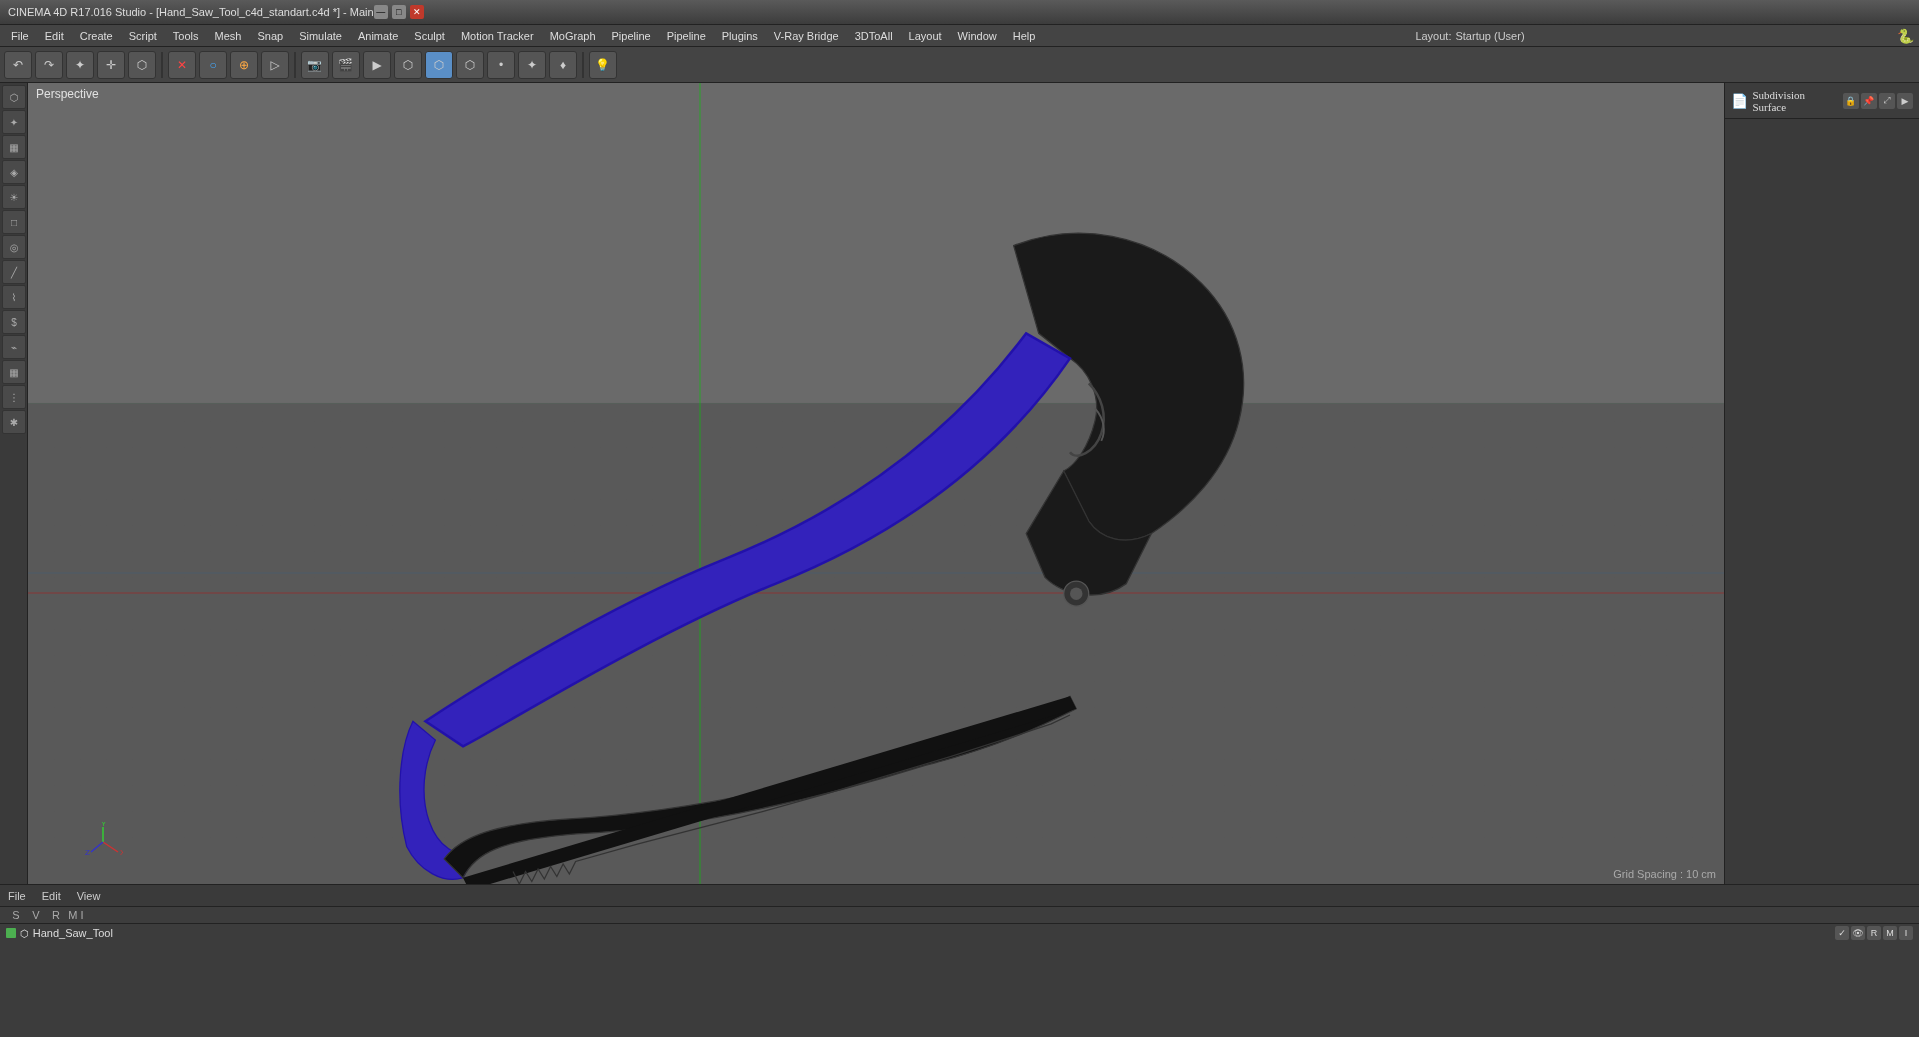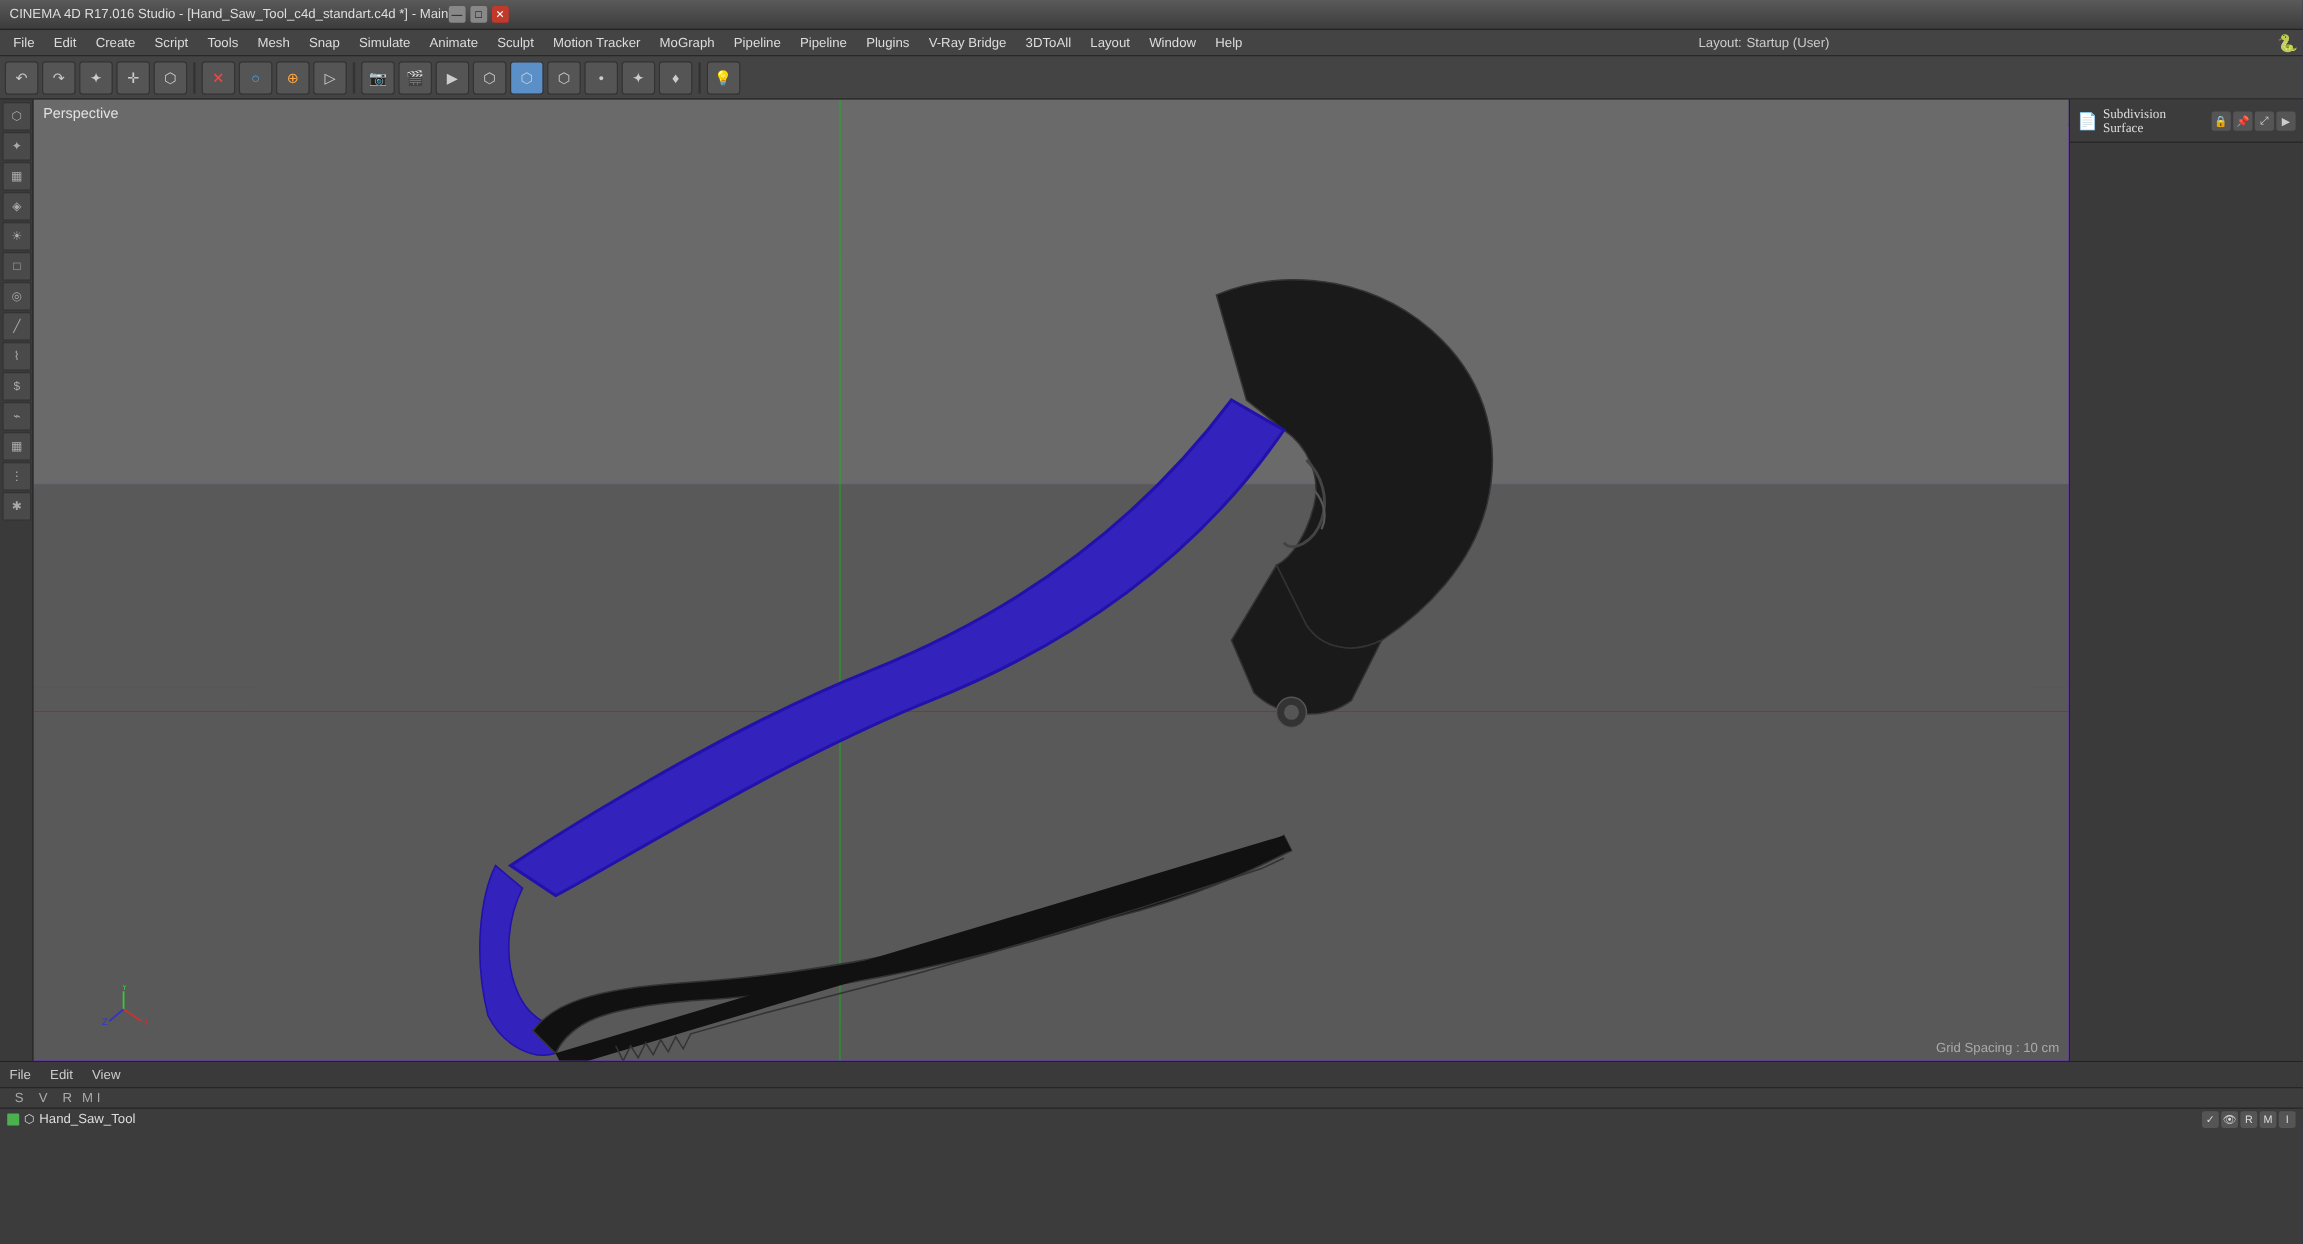--- a/index.html
+++ b/index.html
@@ -102,21 +102,21 @@
       border-radius: 2px;
       display: flex; align-items: center; justify-content: center;
       cursor: pointer;
       font-size: 10px;
       color: #aaa;
     }
 
     
     #viewport {
       flex: 1;
-      background: #6d28d9;
+      background: #14532d;
       position: relative;
       overflow: hidden;
     }
 
     
     #viewport-toolbar {
       height: 22px;
       background: #3a3a3a;
       display: flex;
       align-items: center;

